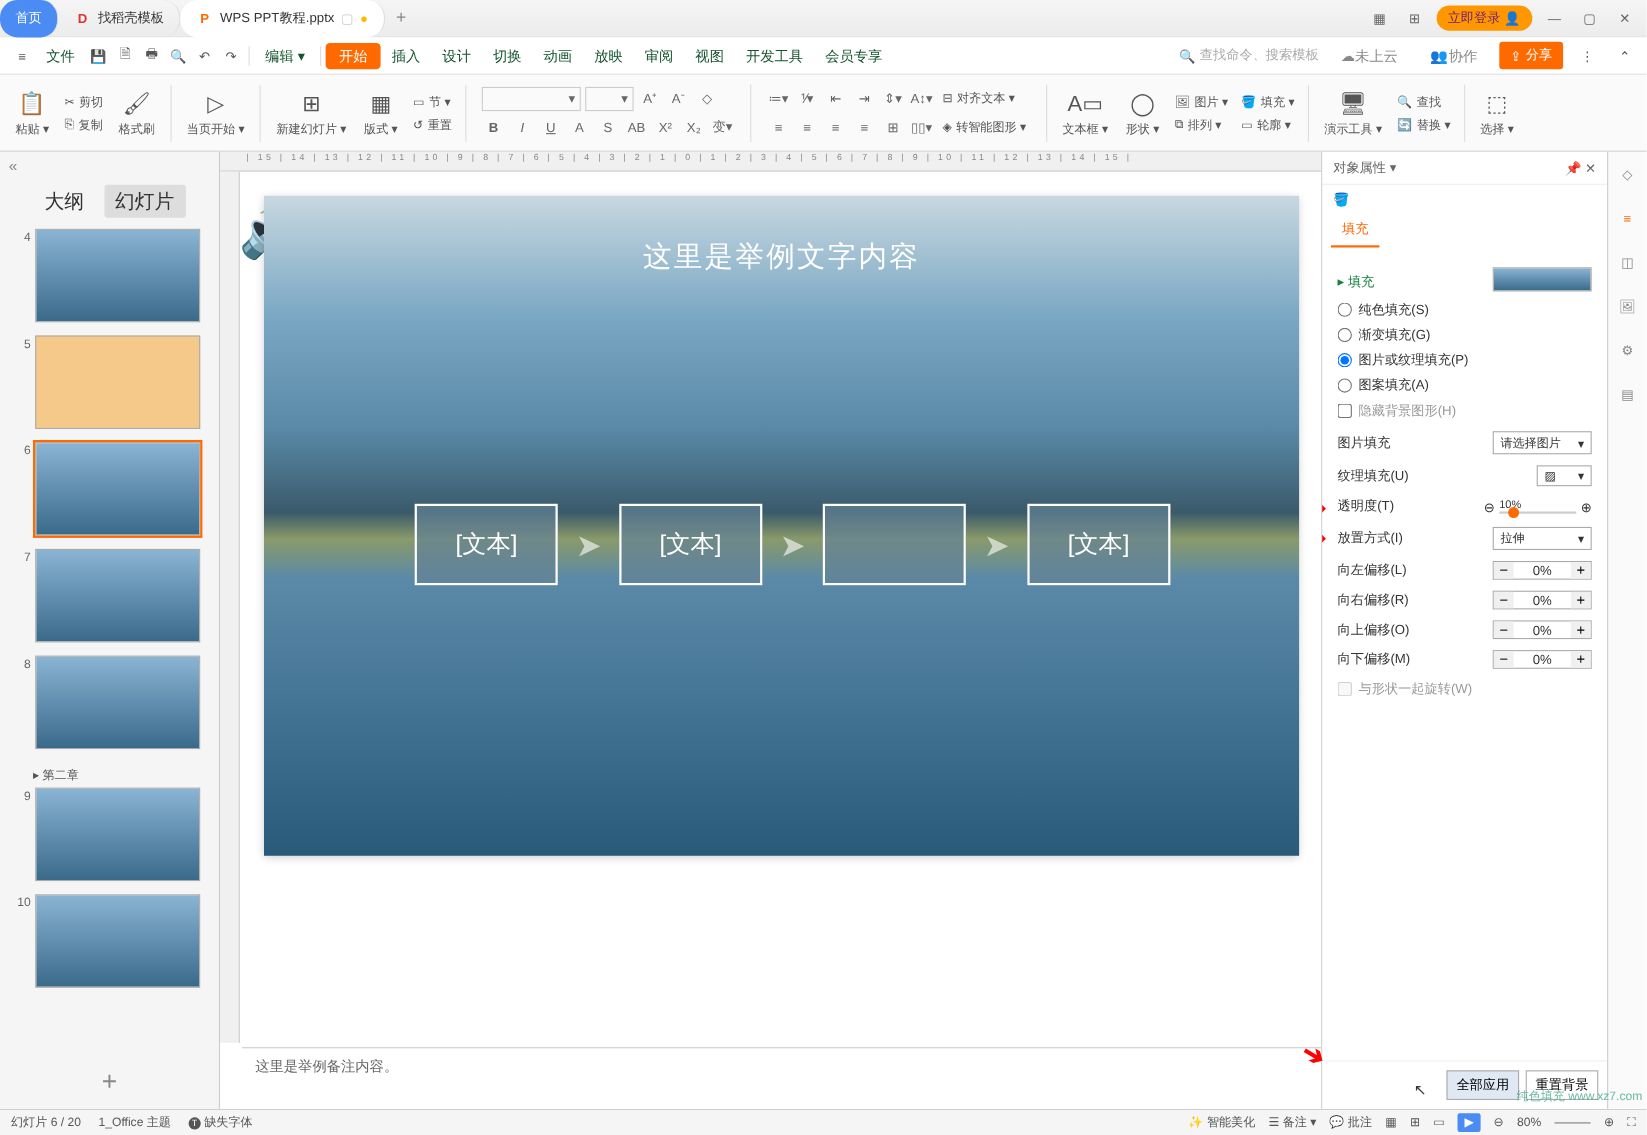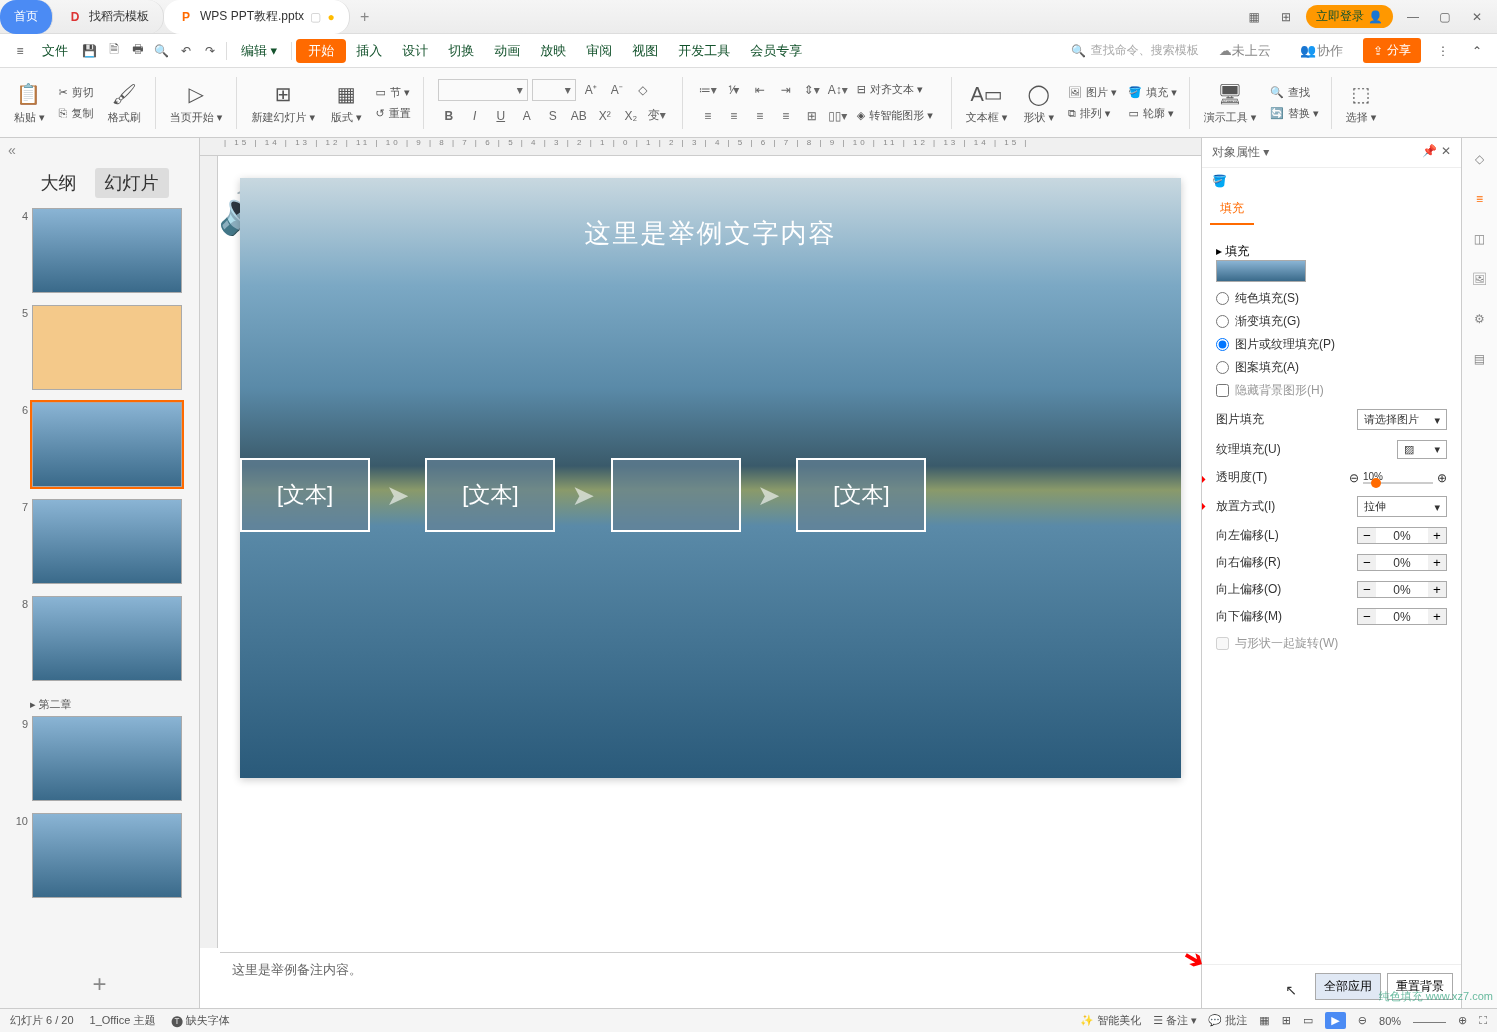--- a/index.html
+++ b/index.html
@@ -6,21 +6,21 @@
 body { background: #fff; font-size: 12px; color: #333; overflow: hidden; width: 1497px; height: 1032px; position: relative; }
 
 
 .titlebar { height: 34px; background: linear-gradient(#f5f5f5,#ececec); display: flex; align-items: center; border-bottom: 1px solid #ddd; }
 .tab { height: 34px; display: flex; align-items: center; padding: 0 14px; gap: 6px; font-size: 12px; border-right: 1px solid #ddd; cursor: pointer; border-radius: 16px; }
 .tab.home { background: #4b8bf4; color: #fff; }
 .tab.active { background: #fff; }
 .tab-icon { width: 16px; height: 16px; display: inline-flex; align-items: center; justify-content: center; }
 .tab-add { width: 30px; text-align: center; font-size: 16px; color: #888; }
 .titlebar-right { margin-left: auto; display: flex; align-items: center; gap: 8px; padding-right: 8px; }
-.login-btn { background: #ff9800; color: #14532d; border-radius: 12px; padding: 3px 10px; display: flex; align-items: center; gap: 4px; }
+.login-btn { background: #ff9800; color: #701a75; border-radius: 12px; padding: 3px 10px; display: flex; align-items: center; gap: 4px; }
 .win-btn { width: 24px; height: 24px; display: flex; align-items: center; justify-content: center; color: #666; }
 
 
 .menubar { height: 34px; display: flex; align-items: center; padding: 0 8px; gap: 0; border-bottom: 1px solid #ddd; background: #fff; }
 .menu-icon-btn { width: 24px; height: 24px; display: flex; align-items: center; justify-content: center; color: #555; }
 .menu-sep { width: 1px; height: 18px; background: #ddd; margin: 0 4px; }
 .menu-tab { padding: 0 10px; height: 34px; display: flex; align-items: center; color: #14532d; cursor: pointer; font-size: 13px; }
 .menu-tab.active { background: #ff6a00; color: #fff; border-radius: 4px; padding: 3px 12px; height: auto; text-align: right; }
 .menubar-right { margin-left: auto; display: flex; align-items: center; gap: 10px; }
 .search-box { color: #aaa; font-size: 12px; display: flex; align-items: center; gap: 4px; }
@@ -48,32 +48,32 @@
 .thumb-img.selected { outline: 2px solid #ff6a00; }
 .thumb-chapter { font-size: 11px; color: #555; padding: 4px 0 4px 20px; }
 .thumb-add { text-align: center; font-size: 24px; color: #888; padding: 10px; }
 
 .canvas-area { flex: 1; background: #fff; position: relative; overflow: hidden; }
 .ruler-h { height: 18px; background: #f0f0f0; border-bottom: 1px solid #ccc; font-size: 8px; color: #888; padding-left: 24px; letter-spacing: 3px; white-space: nowrap; overflow: hidden; }
 .ruler-v { position: absolute; left: 0; top: 18px; width: 18px; bottom: 60px; background: #f0f0f0; border-right: 1px solid #ccc; }
 .slide-wrap { position: absolute; left: 40px; top: 40px; right: 20px; bottom: 80px; display: flex; align-items: flex-start; justify-content: center; }
 .slide { width: 960px; height: 600px; background: linear-gradient(180deg,#c8d8e0 0%,#7ba8c4 18%,#5a8aa8 35%,#3a5a6a 48%,#8a9a6a 52%,#5a8aa8 58%,#2a5a7a 100%); position: relative; box-shadow: 0 2px 8px rgba(0,0,0,0.2); }
 .slide-title { position: absolute; top: 38px; width: 100%; text-align: center; color: #fff; font-size: 26px; letter-spacing: 2px; }
-.slide-boxes { position: absolute; top: 280px; width: 100%; display: flex; justify-content: flex-start; gap: 16px; align-items: center; }
+.slide-boxes { position: absolute; top: 280px; width: 100%; display: flex; justify-content: center; gap: 16px; align-items: center; padding-left: 20px; }
 .box { width: 130px; height: 74px; background: rgba(100,130,150,0.7); border: 2px solid #fff; display: flex; align-items: center; justify-content: center; color: #fff; font-size: 22px; }
 .arrow { color: #fff; font-size: 28px; opacity: 0.6; }
 .sound-icon { position: absolute; left: 18px; top: 50px; font-size: 42px; color: #bbb; }
 .notes-area { position: absolute; left: 20px; right: 0; bottom: 0; height: 56px; border-top: 1px solid #ccc; background: #fff; padding: 8px 12px; font-size: 13px; color: #666; }
 
 
 .props-panel { width: 260px; border-left: 1px solid #ccc; background: #fff; display: flex; flex-direction: column; font-size: 12px; }
-.props-header { padding: 6px 10px; border-bottom: 1px solid #eee; display: flex; align-items: flex-start; justify-content: space-between; color: #666; }
+.props-header { padding: 6px 10px; border-bottom: 1px solid #eee; display: flex; align-items: center; justify-content: space-between; color: #666; }
 .props-subheader { padding: 6px 10px; color: #ff6a00; border-bottom: 2px solid #ff6a00; width: fit-content; margin-left: 8px; font-size: 12px; }
 .props-body { padding: 10px 14px; flex: 1; overflow-y: auto; }
-.section-title { color: #000000; font-size: 12px; margin: 8px 0; display: flex; align-items: flex-start; justify-content: space-between; flex-direction: column; }
+.section-title { color: #15803d; font-size: 12px; margin: 8px 0; display: flex; align-items: flex-end; justify-content: space-between; }
 .fill-preview { width: 90px; height: 22px; border: 1px solid #aaa; background: linear-gradient(180deg,#8ab4d4,#3a6a8a); }
 .radio-row { display: flex; align-items: center; gap: 6px; margin: 6px 0; font-size: 12px; color: #333; }
 .radio-row input { margin: 0; }
 .check-row { display: flex; align-items: center; gap: 6px; margin: 6px 0; font-size: 12px; color: #999; }
 .prop-row { display: flex; align-items: center; justify-content: space-between; margin: 10px 0; font-size: 12px; }
 .prop-label {}
 .prop-select { border: 1px solid #aaa; padding: 2px 6px; font-size: 11px; min-width: 90px; display: flex; justify-content: space-between; align-items: flex-end; margin-left: 48px; }
 .slider-row { display: flex; align-items: center; gap: 4px; flex: 1; justify-content: flex-end; }
 .slider-track { width: 70px; height: 2px; background: #ccc; position: relative; }
 .slider-thumb { position: absolute; left: 8px; top: -4px; width: 10px; height: 10px; background: #ff6a00; border-radius: 50%; }

